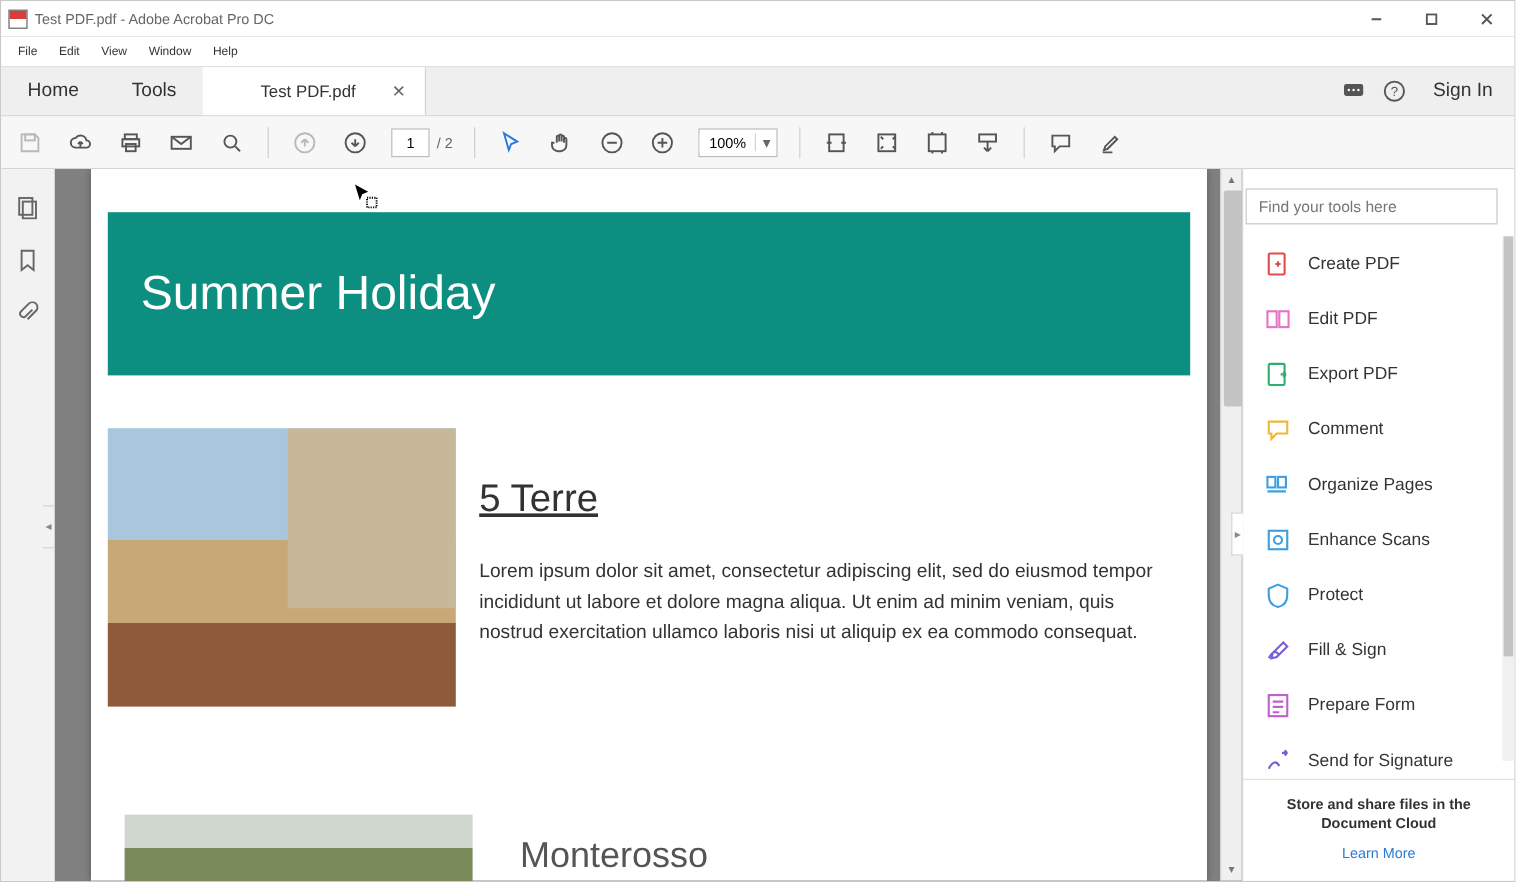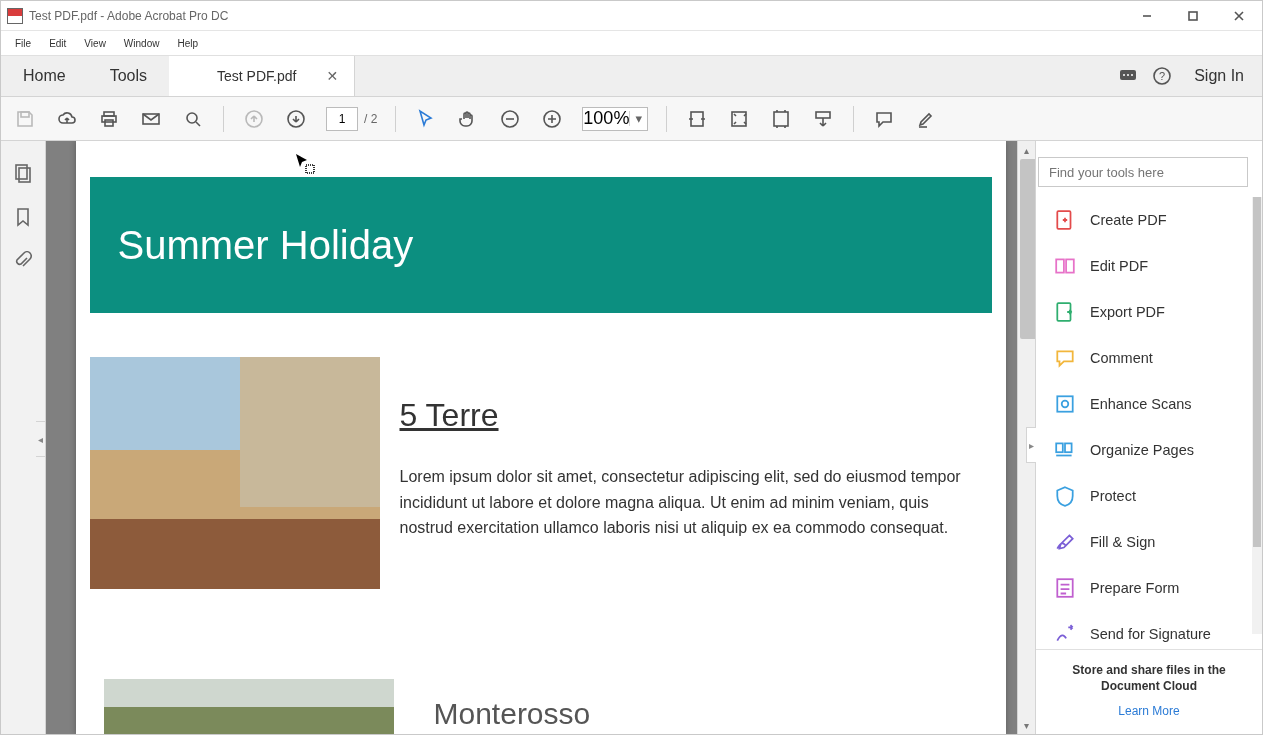--- a/index.html
+++ b/index.html
@@ -29,21 +29,21 @@
 
   
   .toolbar { height:44px; background:#f7f7f7; border-bottom:1px solid #d4d4d4; display:flex; align-items:center; padding:0 12px; gap:18px; }
   .toolbar .sep { width:1px; height:26px; background:#d0d0d0; }
   .tbtn { width:24px; height:24px; display:flex; align-items:center; justify-content:center; color:#555; cursor:pointer; }
   .tbtn svg { width:20px; height:20px; }
   .page-box { display:flex; align-items:center; gap:6px; }
   .page-box input { width:32px; height:24px; border:1px solid #bcbcbc; text-align:center; font-size:12px; background:#fff; }
   .page-box .tot { color:#666; font-size:12px; }
   .zoom-box { display:flex; align-items:center; height:24px; border:1px solid #bcbcbc; background:#fff; }
-  .zoom-box input { width:46px; border:none; text-align:center; font-size:18px; }
+  .zoom-box input { width:46px; border:none; text-align:center; font-size:12px; }
   .zoom-box .dd { width:18px; display:flex; align-items:center; justify-content:center; border-left:1px solid #d4d4d4; color:#666; }
 
   
   .content { flex:1; display:flex; overflow:hidden; }
   .navpane { width:45px; background:#f2f2f2; border-right:1px solid #d4d4d4; display:flex; flex-direction:column; align-items:center; gap:24px; padding-top:22px; position:relative; }
   .navpane .nicon { width:20px; height:20px; color:#666; cursor:pointer; }
   .navpane .arrow { position:absolute; right:-1px; top:280px; width:10px; height:36px; background:#f2f2f2; border:1px solid #d4d4d4; border-left:none; display:flex; align-items:center; justify-content:center; color:#888; cursor:pointer; font-size:10px;}
   .docview { flex:1; background:#808080; overflow:auto; position:relative; display:flex; justify-content:center; }
   .docview .scrollbar { position:absolute; right:0; top:0; width:18px; bottom:0; background:#f0f0f0; border-left:1px solid #d4d4d4; }
   .docview .scrollbar .thumb { position:absolute; left:2px; right:2px; top:18px; height:180px; background:#c4c4c4; border-radius:2px; }
@@ -331,39 +331,39 @@
             <span class="ti">
               <svg viewBox="0 0 20 20" style="stroke:#f2b63b">
                 <path d="M3 4h14v9H9l-4 4v-4H3z"></path>
               </svg>
             </span>
             <span>Comment</span>
           </div>
           <div class="toolitem">
             <span class="ti">
               <svg viewBox="0 0 20 20" style="stroke:#3aa0e0">
-                <rect x="3" y="3" width="14" height="14"></rect>
-                <circle cx="10" cy="10" r="3"></circle>
-              </svg>
-            </span>
-            <span>Enhance Scans</span>
-          </div>
-          <div class="toolitem">
-            <span class="ti">
-              <svg viewBox="0 0 20 20" style="stroke:#3aa0e0">
                 <rect x="2" y="4" width="6" height="8"></rect>
                 <rect x="10" y="4" width="6" height="8"></rect>
                 <path d="M2 15h14"></path>
               </svg>
             </span>
             <span>Organize Pages</span>
           </div>
           <div class="toolitem">
             <span class="ti">
               <svg viewBox="0 0 20 20" style="stroke:#3aa0e0">
+                <rect x="3" y="3" width="14" height="14"></rect>
+                <circle cx="10" cy="10" r="3"></circle>
+              </svg>
+            </span>
+            <span>Enhance Scans</span>
+          </div>
+          <div class="toolitem">
+            <span class="ti">
+              <svg viewBox="0 0 20 20" style="stroke:#3aa0e0">
                 <path d="M10 2l7 3v5c0 5-3 8-7 9-4-1-7-4-7-9V5z"></path>
               </svg>
             </span>
             <span>Protect</span>
           </div>
           <div class="toolitem">
             <span class="ti">
               <svg viewBox="0 0 20 20" style="stroke:#7a5ed6">
                 <path d="M3 16c3-6 6-6 8-2m3-10l3 3-8 8-4 1 1-4z"></path>
               </svg>

